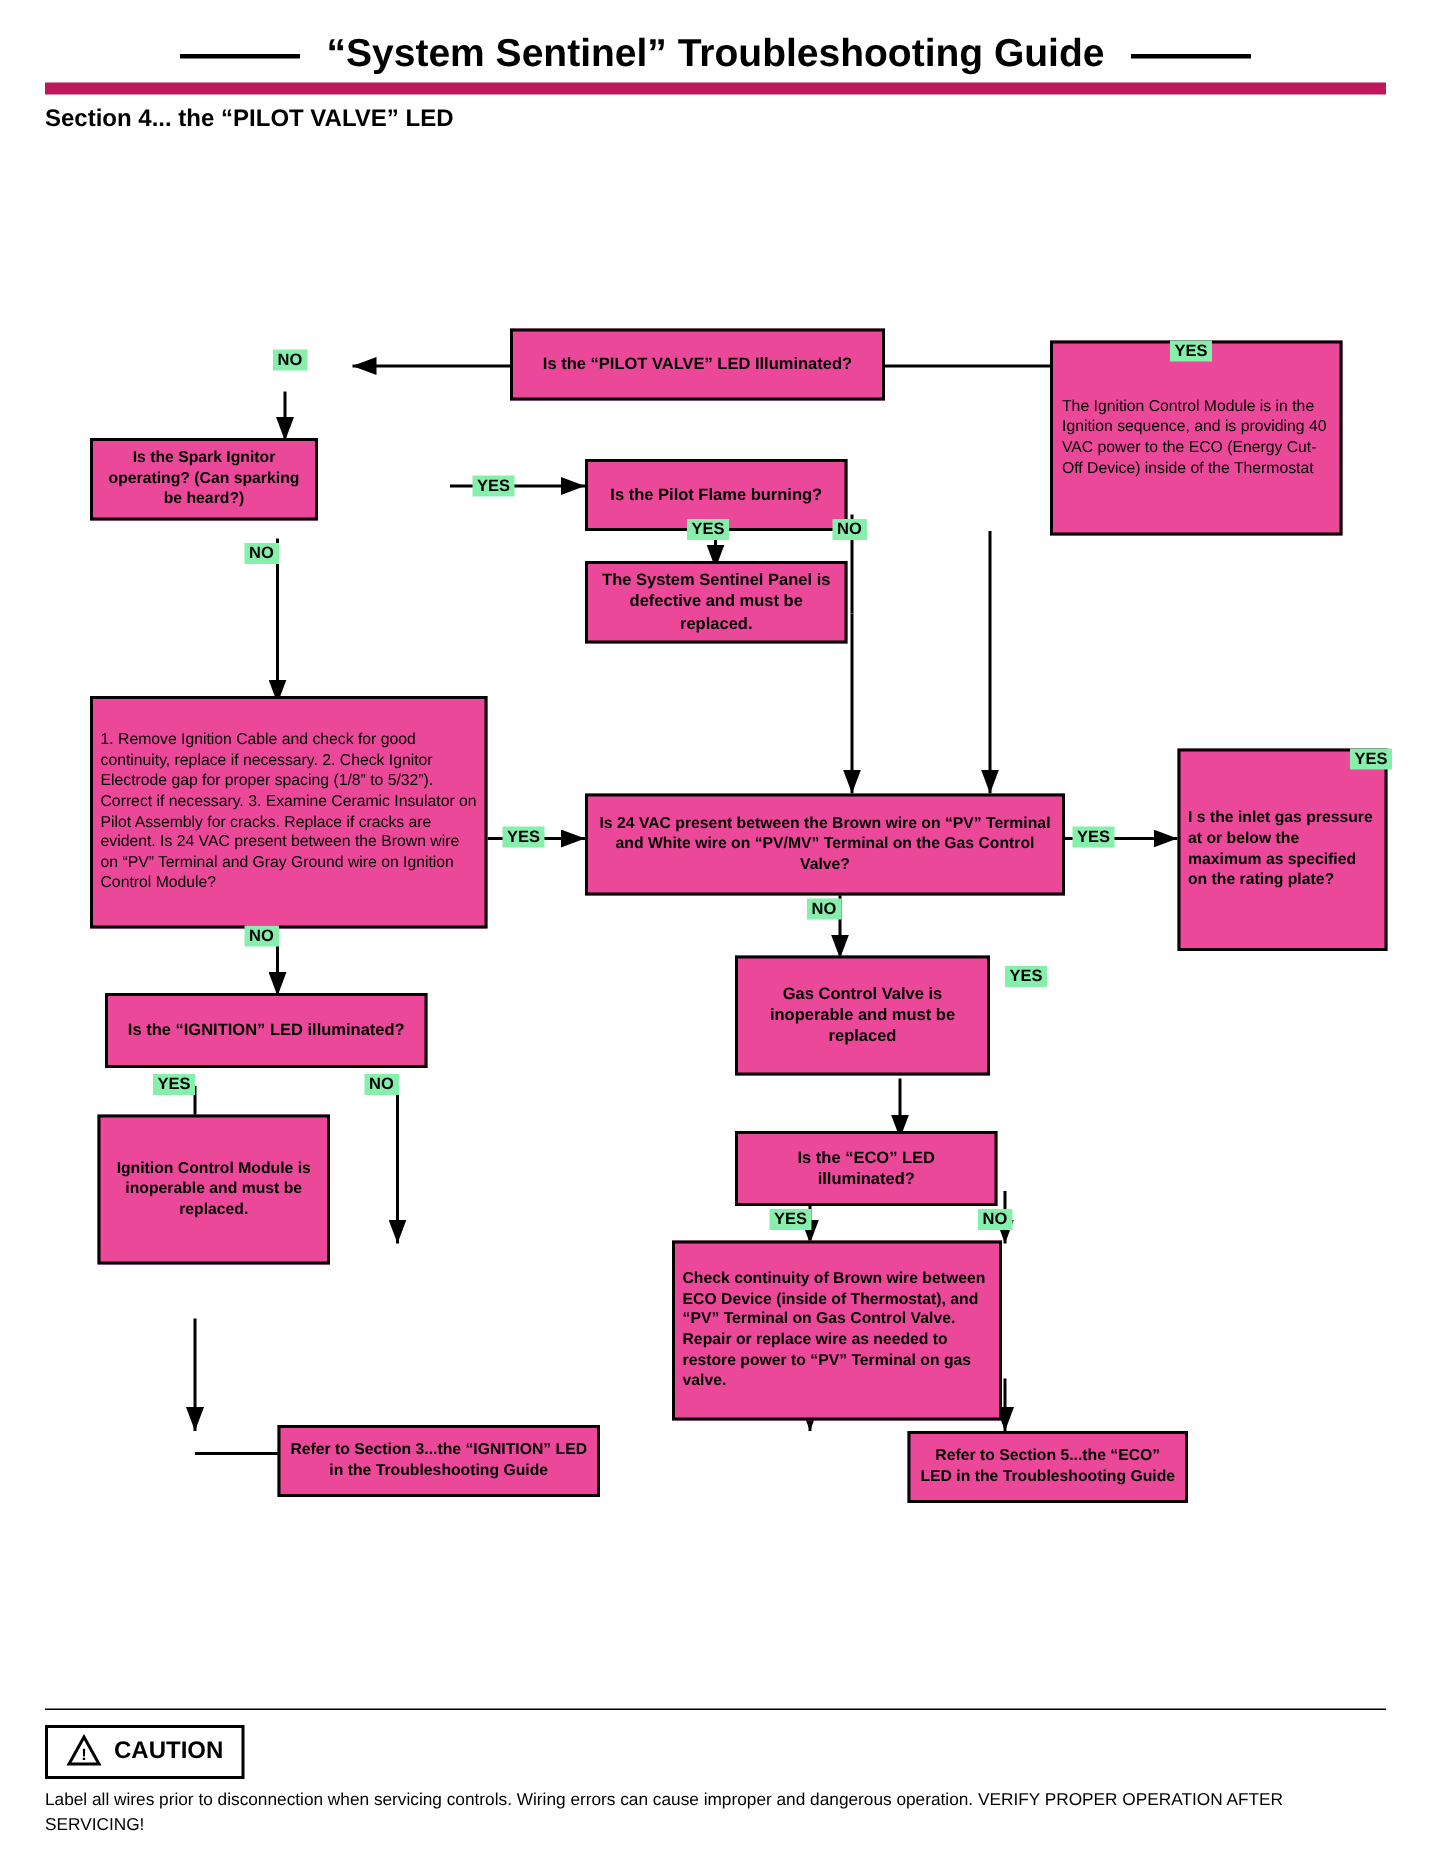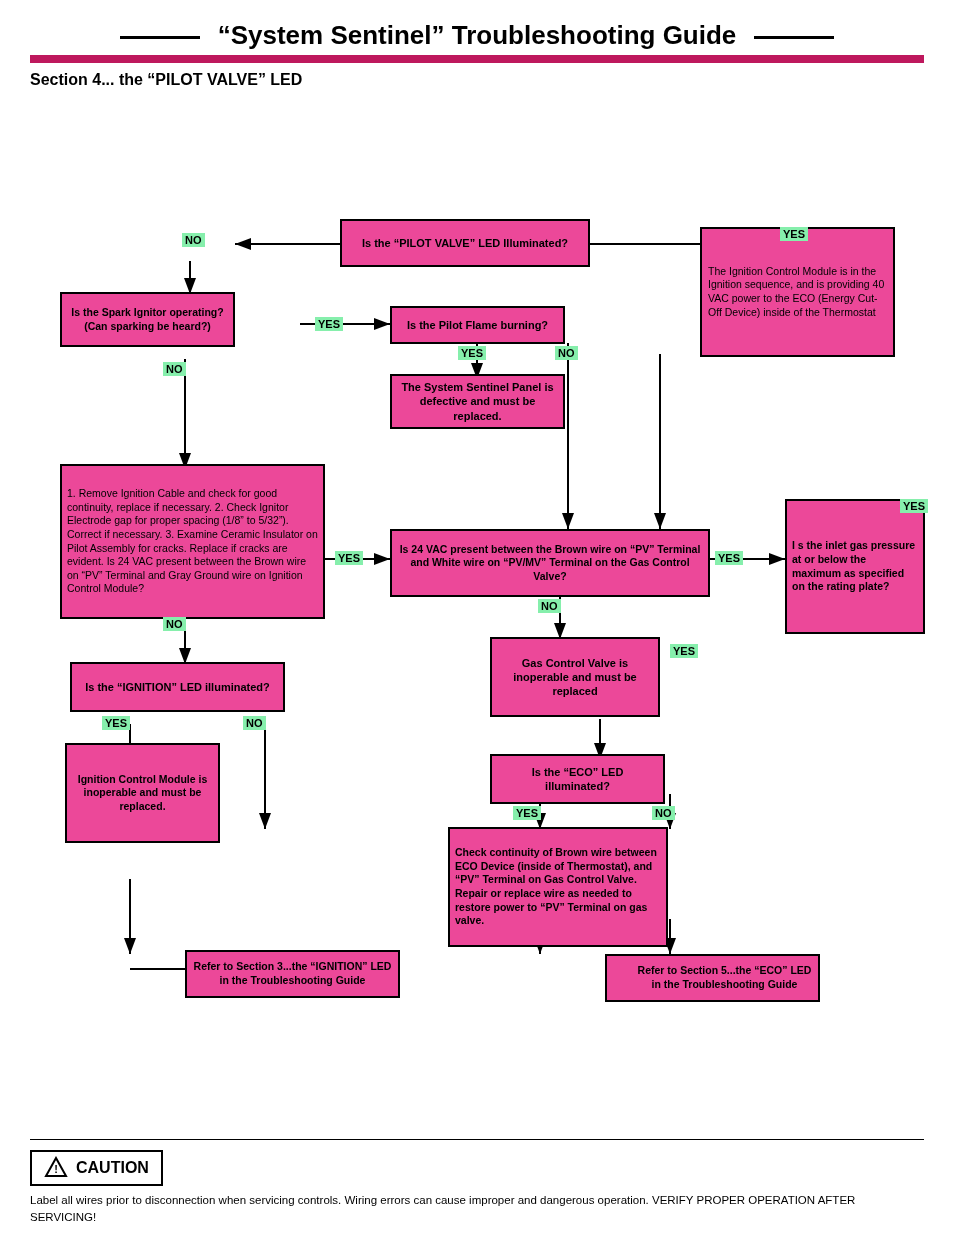--- a/index.html
+++ b/index.html
@@ -210,29 +210,29 @@
   </div>
 
   <div class="fc-label" style="left:152px; top:134px;">
     <span>NO</span>
   </div>
 
   <div class="fc-label" style="left:690px; top:134px;">
     <span>YES</span>
   </div>
 
-  <div class="fc-box" style="left:30px; top:193px; width:175px; height:55px; font-size:10.5px; font-weight:bold;">
+  <div class="fc-box" style="left:30px; top:193px; width:152px; height:55px; font-size:10.5px; font-weight:bold;">
     <span>Is the Spark Ignitor operating? (Can sparking be heard?)</span>
   </div>
 
   <div class="fc-label" style="left:285px; top:218px;">
     <span>YES</span>
   </div>
 
-  <div class="fc-box" style="left:360px; top:207px; width:175px; height:38px; font-size:11px; font-weight:bold;">
+  <div class="fc-box" style="left:360px; top:207px; width:175px; height:48px; font-size:11px; font-weight:bold;">
     <span>Is the Pilot Flame burning?</span>
   </div>
 
   <div class="fc-label" style="left:428px; top:247px;">
     <span>YES</span>
   </div>
 
   <div class="fc-label" style="left:525px; top:247px;">
     <span>NO</span>
   </div>
@@ -306,21 +306,21 @@
   </div>
 
   <div class="fc-label" style="left:622px; top:707px;">
     <span>NO</span>
   </div>
 
   <div class="fc-box" style="left:418px; top:728px; width:220px; height:120px; font-size:10.5px; font-weight:bold; text-align:left; padding:5px;">
     <span>Check continuity of Brown wire between ECO Device (inside of Thermostat), and “PV” Terminal on Gas Control Valve. Repair or replace wire as needed to restore power to “PV” Terminal on gas valve.</span>
   </div>
 
-  <div class="fc-box bold-text" style="left:575px; top:855px; width:215px; height:48px; font-size:10.5px;padding-left:30px;">
+  <div class="fc-box bold-text" style="left:575px; top:855px; width:187px; height:48px; font-size:10.5px;">
     <span>Refer to Section 5...the “ECO” LED in the Troubleshooting Guide</span>
   </div>
 
   <div class="fc-box" style="left:40px; top:563px; width:215px; height:50px; font-size:11px; font-weight:bold;">
     <span>Is the “IGNITION” LED illuminated?</span>
   </div>
 
   <div class="fc-label" style="left:72px; top:617px;">
     <span>YES</span>
   </div>

